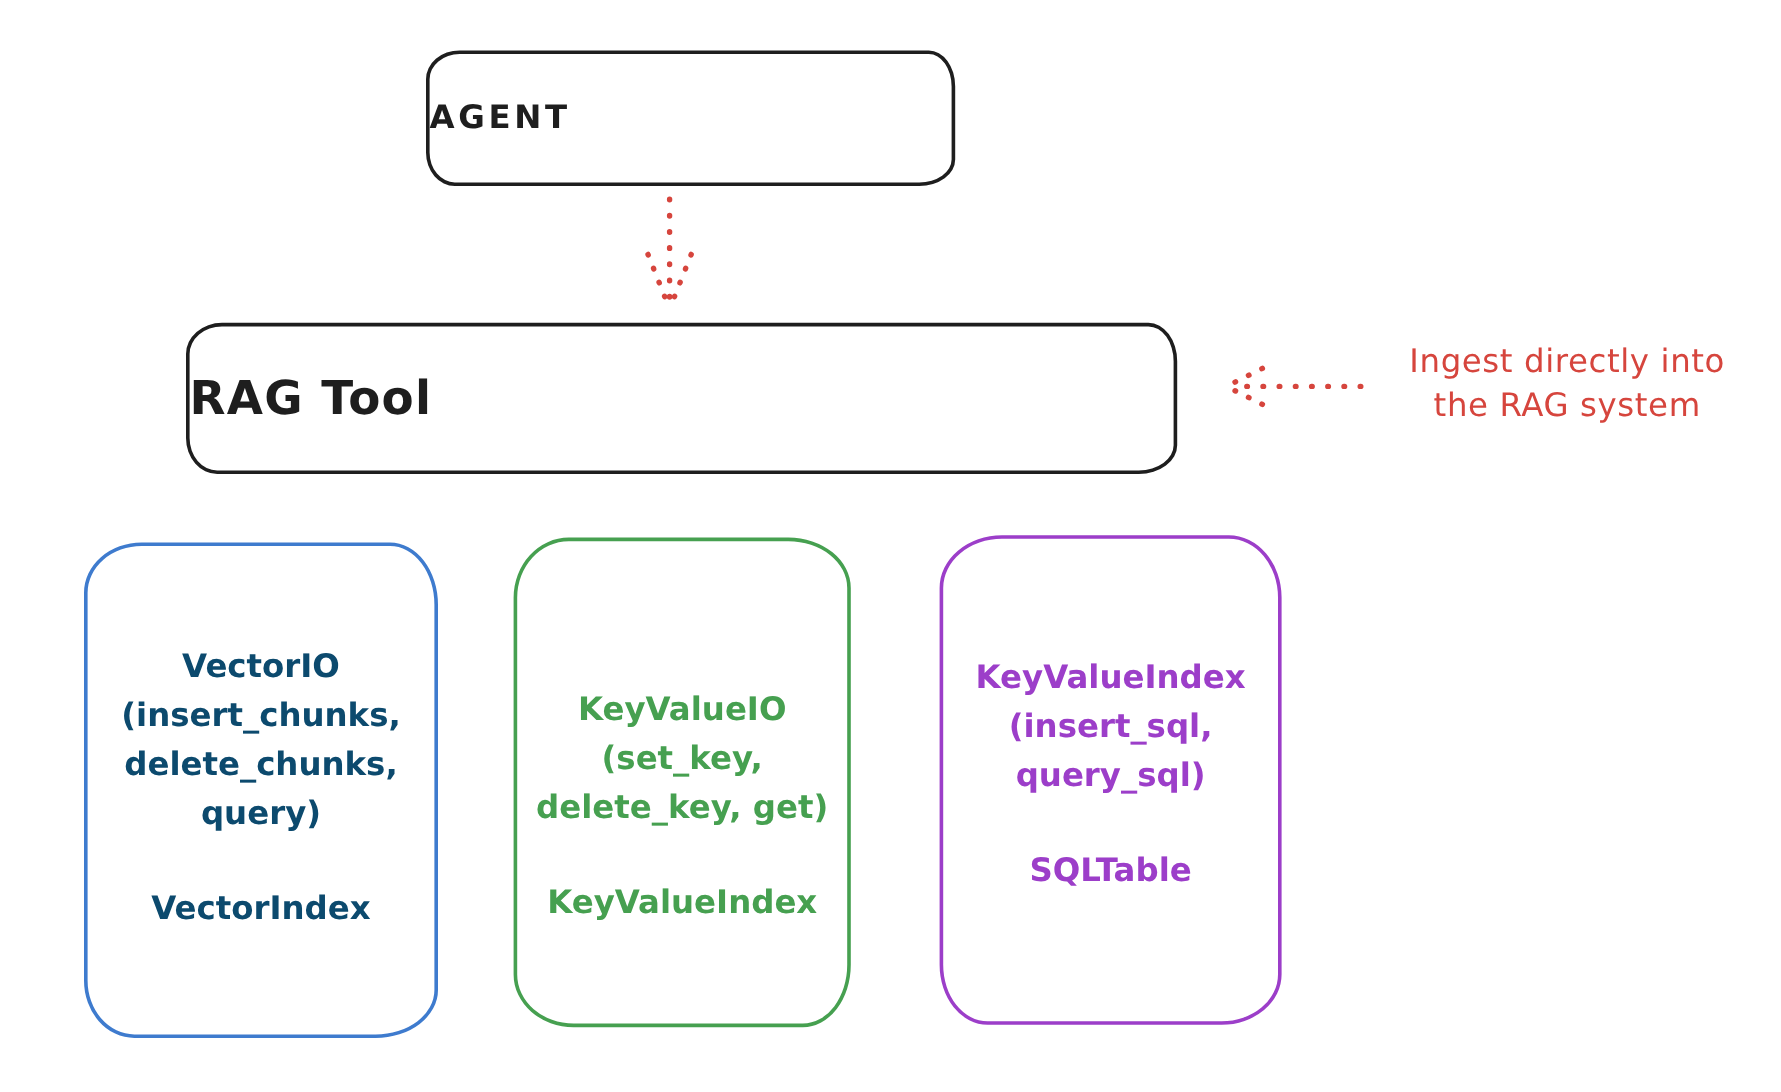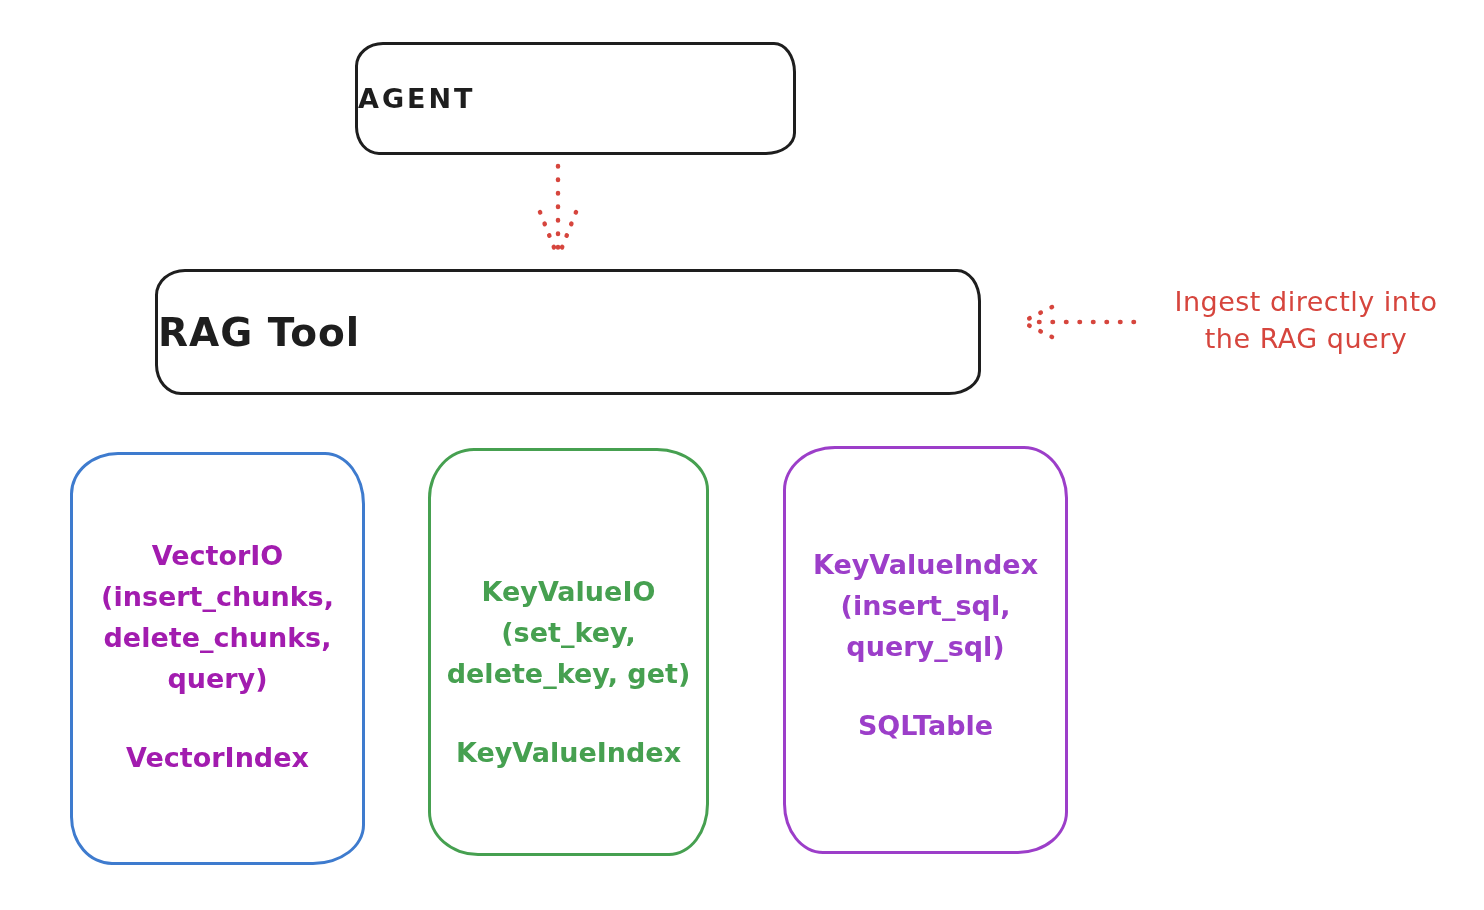--- a/index.html
+++ b/index.html
@@ -115,24 +115,24 @@
   </div>
 
   <svg class="arrow" style="left: 1012px; top: 300px; color: rgb(214, 69, 61);" width="130" height="45" viewBox="0 0 130 45">
     <path d="M122 22 L14 22" stroke-dasharray="0.5 13"></path>
     <path d="M40 7 L12 21" stroke-dasharray="0.5 12"></path>
     <path d="M40 37 L12 23" stroke-dasharray="0.5 12"></path>
   </svg>
 
   <div class="annotation" style="color: rgb(214, 69, 61);">
     <div>Ingest directly into</div>
-    <div>the RAG query</div>
+    <div>the RAG system</div>
   </div>
 
-  <div class="backend backend-vector" style="border-color: rgb(62, 123, 206); color: #a21caf;">
+  <div class="backend backend-vector" style="border-color: rgb(62, 123, 206); color: #0c4a6e;">
     <div class="io-line">VectorIO</div>
     <div class="io-line">(insert_chunks,</div>
     <div class="io-line">delete_chunks,</div>
     <div class="io-line">query)</div>
     <div class="index-label">VectorIndex</div>
   </div>
 
   <div class="backend backend-keyvalue" style="border-color: rgb(70, 160, 80); color: rgb(70, 160, 80);">
     <div class="io-line">KeyValueIO</div>
     <div class="io-line">(set_key,</div>

